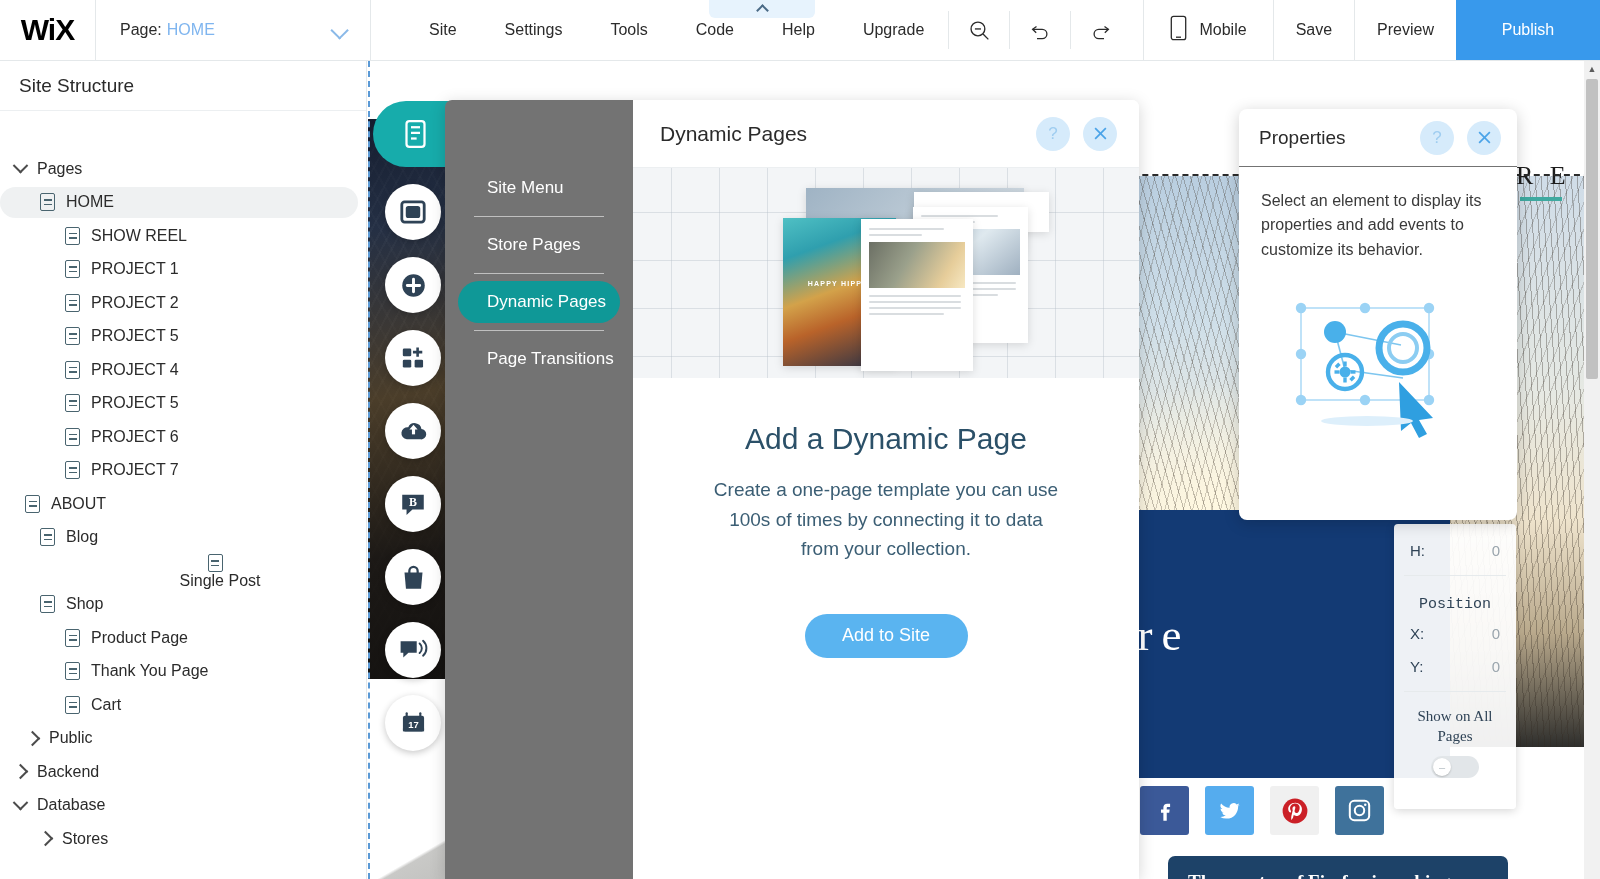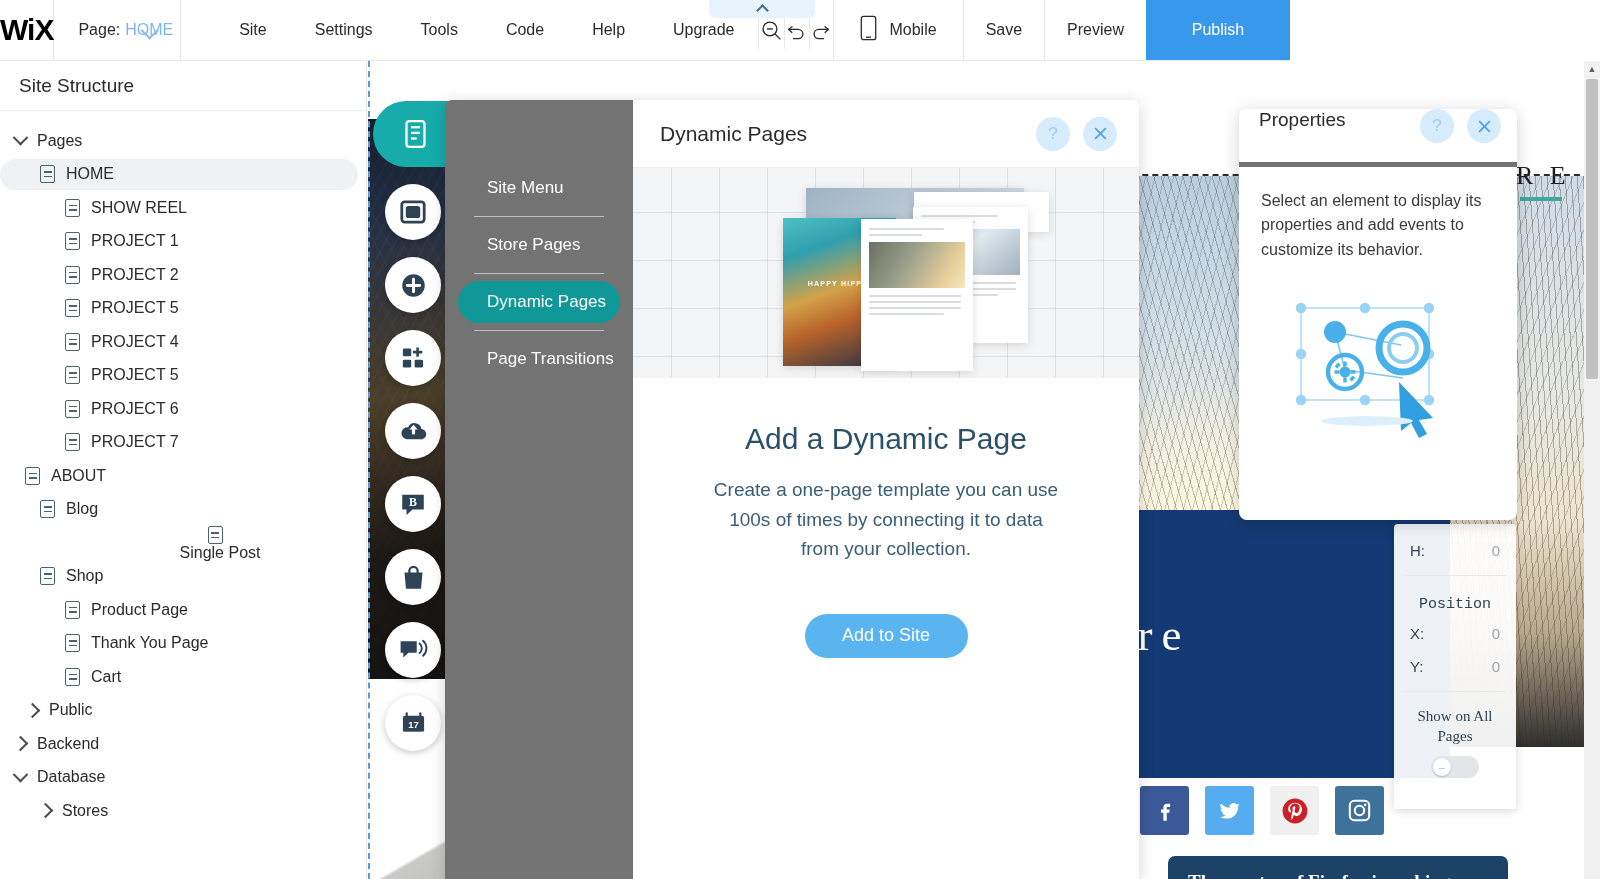--- a/index.html
+++ b/index.html
@@ -6,21 +6,21 @@
   html, body {
     width: 1600px; height: 879px;
     font-family: "Liberation Sans", sans-serif;
     background: #ffffff;
     overflow: hidden;
   }
   #app { position: relative; width: 1600px; height: 879px; }
 
   
   .topbar {
-    position: absolute; top: 0; left: 0; width: 1290px; height: 61px;
+    position: absolute; top: 0; left: 0; width: 1600px; height: 61px;
     background: #fff; border-bottom: 1px solid #e4e8ea;
     display: flex; align-items: stretch; z-index: 60;
   }
   .logo-cell {
     width: 96px; display: flex; align-items: center; justify-content: center;
     border-right: 1px solid #e4e8ea;
   }
   .wix-logo { font-size: 30px; font-weight: bold; letter-spacing: -1px; color: #000; font-family: "Liberation Sans", sans-serif; }
   .page-cell {
     width: 275px; display: flex; align-items: center; padding-left: 24px;
@@ -278,22 +278,22 @@
     background: #5ab4f0; color: #fff; font-size: 18px;
     display: flex; align-items: center; justify-content: center; cursor: pointer;
   }
 
   
   .props {
     position: absolute; left: 1239px; top: 109px; width: 278px; height: 411px;
     background: #fff; border-radius: 8px; box-shadow: 0 3px 16px rgba(0,0,0,.19); z-index: 45;
   }
   .props-head {
-    height: 58px; display: flex; padding: 0 16px 0 20px;
-    border-bottom: 5px solid #737373;
+    height: 58px; display: flex; align-items: center; padding: 0 16px 0 20px;
+    border-bottom: 1px solid #737373;
   }
   .props-title { font-size: 19px; color: #2b2b2b; }
   .props-body { padding: 22px 22px 0; }
   .props-text { font-size: 16px; color: #3a3a3a; line-height: 1.52; }
   .props-art { margin-top: 28px; display: flex; justify-content: center; }
 
   
   .posp {
     position: absolute; left: 1394px; top: 524px; width: 122px; height: 285px;
     background: rgba(255,255,255,.93); border-radius: 4px;
@@ -394,21 +394,21 @@
     </div>
   </div>
 
   <div class="tab-peek">
     <span class="caret"></span>
   </div>
 
   <div class="sidebar">
     <div class="sb-title">Site Structure</div>
     <div class="tree" id="tree">
-        <div class="tnode" style="padding-left: 14px;">
+        <div class="tnode" style="padding-left: 14px; margin-top: 28px;">
           <div class="arrow-slot">
             <span class="arrow down"></span>
           </div>
           <span class="tlabel">Pages</span>
         </div>
         <div class="tnode sel" style="padding-left: 39px;">
           <div class="pill"></div>
           <div class="arrow-slot" style="flex: 0 0 17px;">
             <span class="pgicon"></span>
           </div>

